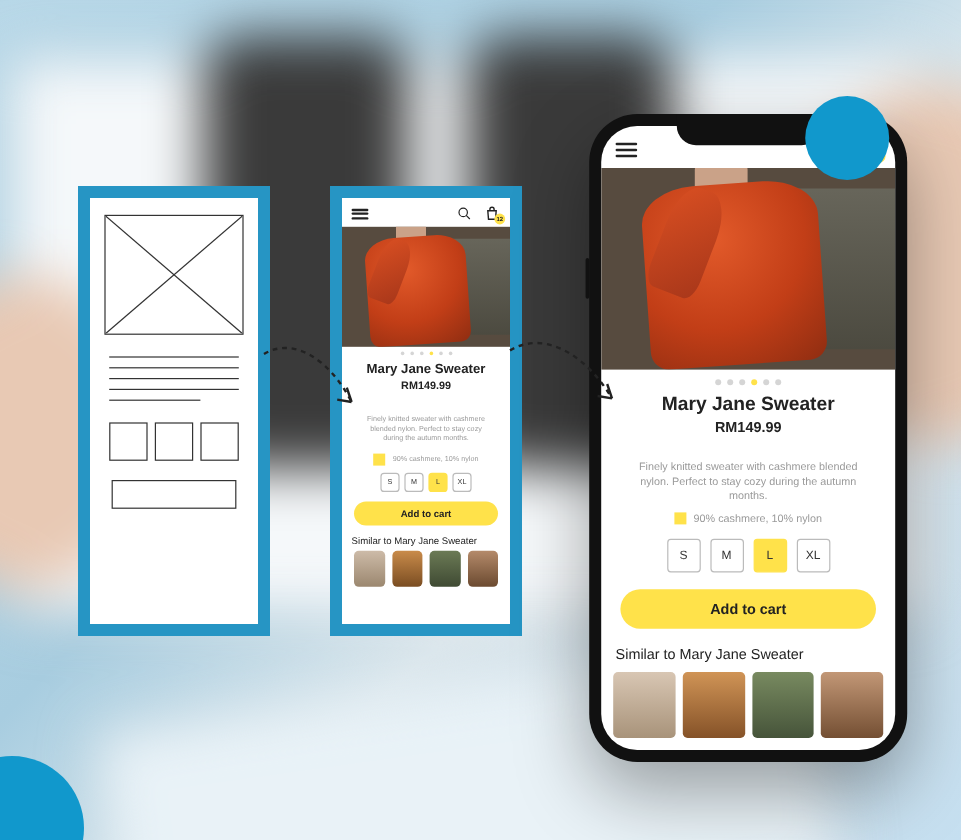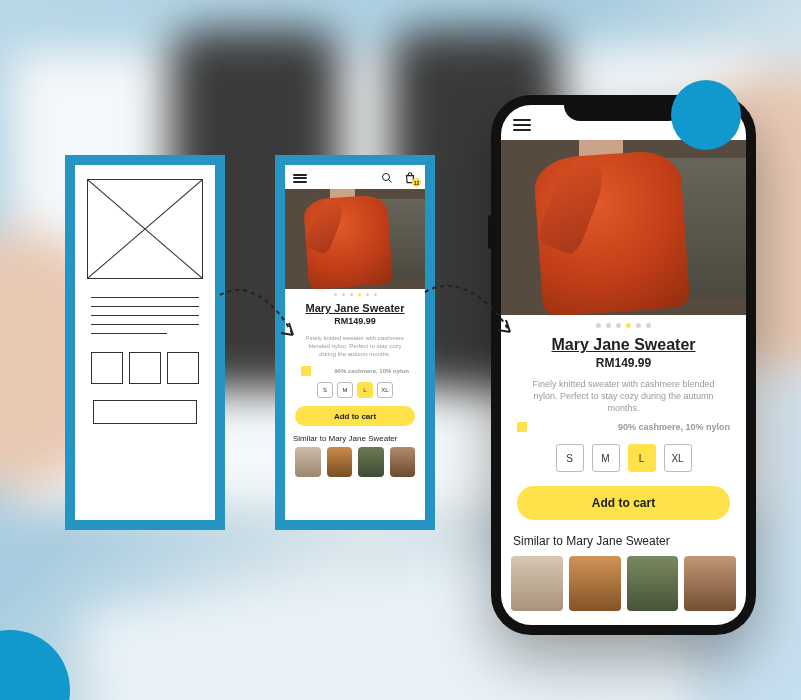--- a/index.html
+++ b/index.html
@@ -81,24 +81,24 @@
                    border-radius:40% 40% 20% 20%; transform:rotate(25deg); }
   .hero .neck { position:absolute; left:32%; top:-6%; width:18%; height:24%;
                 background:#caa288; border-radius:30%; }
   .hero .bgcar { position:absolute; right:-10%; top:10%; width:55%; height:80%;
                  background:linear-gradient(#6a6a5f,#4a4a40); border-radius:6px; opacity:.85; }
   .dots { display:flex; gap:5px; justify-content:center; padding:8px 0 4px; }
   .dots span { width:5px; height:5px; background:#d5d5d5; border-radius:50%; }
   .dots span.active { background:#ffe24a; }
 
   .pd { text-align:center; padding:0 16px; }
-  .pd-title { font-weight:700; color:#222;text-decoration:underline; }
+  .pd-title { font-weight:700; color:#222; }
   .pd-price { font-weight:700; color:#222; margin-top:2px; }
-  .pd-desc { color:#9a9a9a; margin-top:8px; line-height:1.35; }
-  .pd-mat { color:#9a9a9a; margin-top:8px; display:flex; align-items:center; justify-content:space-between; gap:6px;font-weight:bold; }
+  .pd-desc { color:#9a9a9a; margin-top:20px; line-height:1.35; }
+  .pd-mat { color:#9a9a9a; margin-top:8px; display:flex; align-items:center; justify-content:center; gap:6px; }
   .pd-mat .sw { width:10px; height:10px; background:#ffe24a; }
 
   .sizes { display:flex; gap:8px; justify-content:center; margin-top:12px; }
   .sizes button { width:28px; height:28px; border:1px solid #bbb; background:#fff;
                   font-size:10px; color:#333; border-radius:3px; cursor:pointer; }
   .sizes button.sel { background:#ffe24a; border-color:#ffe24a; }
 
   .addcart { margin:14px 16px 0; background:#ffe24a; border:none; height:34px;
              border-radius:18px; font-weight:700; font-size:12px; color:#222; cursor:pointer; }
 

